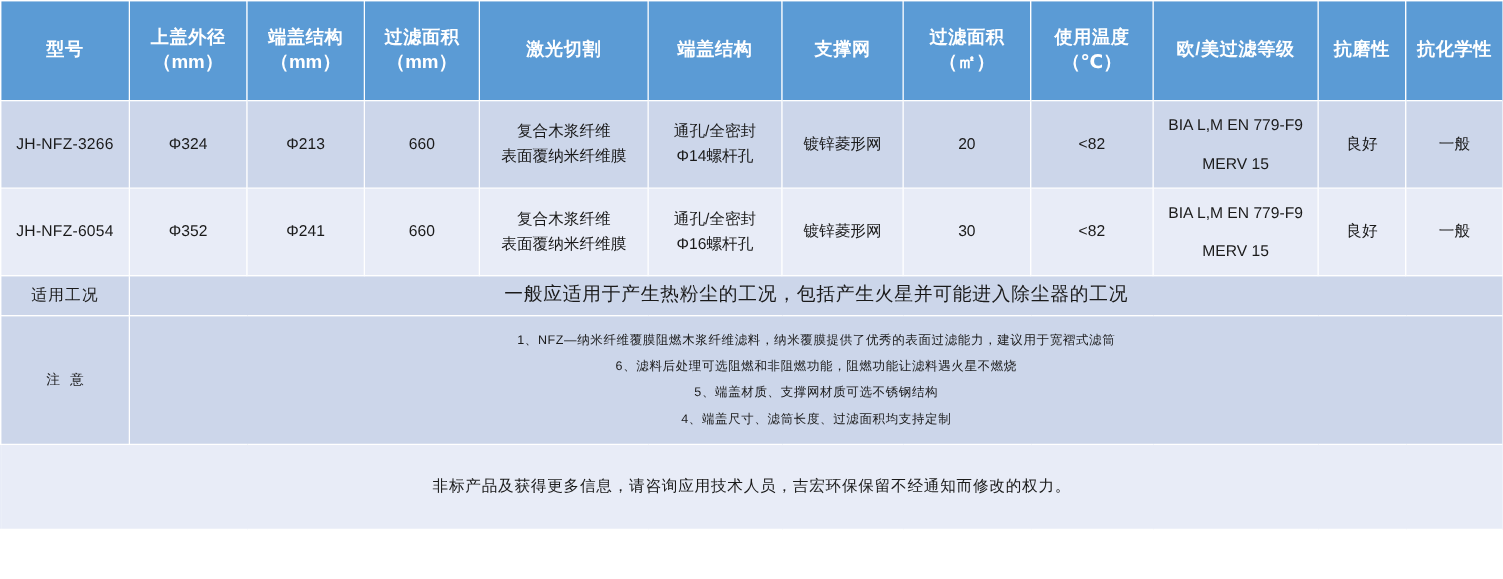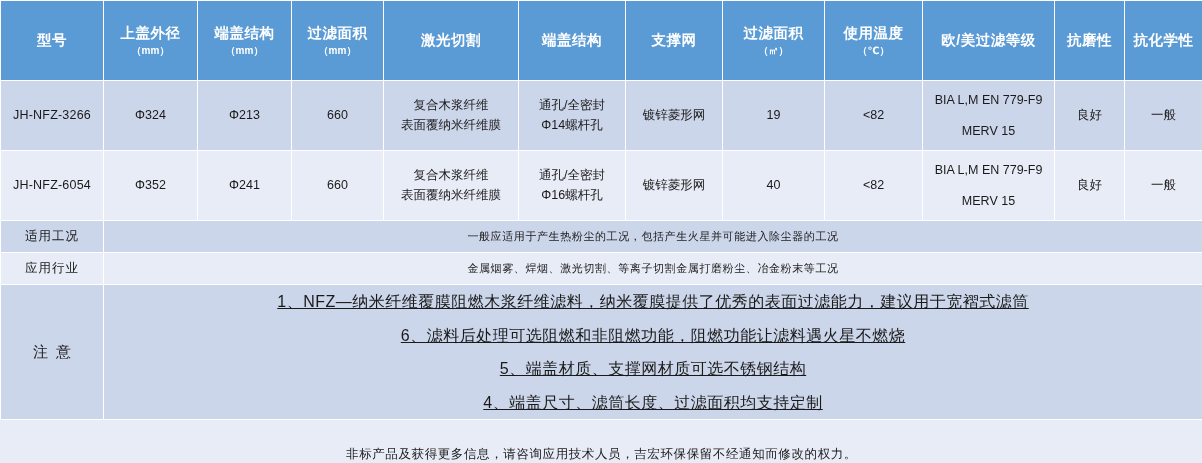--- a/index.html
+++ b/index.html
@@ -31,21 +31,21 @@
     color: #ffffff;
     height: 80px;
     font-size: 14.5px;
     font-weight: bold;
     line-height: 1.35;
     letter-spacing: 0.5px;
     padding: 0 2px;
   }
   thead th .unit {
     display: block;
-    font-size: 10px;
+    font-size: 15px;
     font-weight: bold;
     letter-spacing: 0;
   }
   
   tbody td {
     font-size: 12.5px;
     color: #1a1a1a;
     line-height: 1.5;
   }
   tr.band-dark > td { background: #ccd6ea; }
@@ -61,35 +61,34 @@
   
   tr.inforow > td { height: 32px; }
   td.label-cell {
     font-size: 12.5px;
     text-align: center;
     letter-spacing: 1px;
   }
   td.info-cell {
     text-align: left;
     padding-left: 12px;
-    font-size: 11px;
+    font-size: 15px;
     letter-spacing: 0.6px;
   }
   
   tr.notesrow > td { height: 103px; }
   td.notes-cell {
     text-align: left;
     padding-left: 12px;
-    font-size: 16px;
+    font-size: 10px;
     line-height: 2.1;
     letter-spacing: 0.5px;
-    text-decoration: underline;
   }
   td.notes-label {
-    font-size: 15px;
+    font-size: 11px;
     letter-spacing: 8px;
     text-indent: 8px;
   }
   
   tr.footerrow > td {
     height: 68px;
     background: #e8ecf7;
     font-size: 12.5px;
     letter-spacing: 0.6px;
     text-align: center;
@@ -172,21 +171,21 @@
       <td>660</td>
       <td class="multiline">
         <div>复合木浆纤维</div>
         <div>表面覆纳米纤维膜</div>
       </td>
       <td class="multiline">
         <div>通孔/全密封</div>
         <div>Φ14螺杆孔</div>
       </td>
       <td>镀锌菱形网</td>
-      <td>19</td>
+      <td>20</td>
       <td>&lt;82</td>
       <td class="grade">
         <span class="g1">BIA L,M EN 779-F9</span>
         <span class="g2">MERV 15</span>
       </td>
       <td>良好</td>
       <td>一般</td>
     </tr>
 
     <tr class="product band-light">
@@ -196,39 +195,35 @@
       <td>660</td>
       <td class="multiline">
         <div>复合木浆纤维</div>
         <div>表面覆纳米纤维膜</div>
       </td>
       <td class="multiline">
         <div>通孔/全密封</div>
         <div>Φ16螺杆孔</div>
       </td>
       <td>镀锌菱形网</td>
-      <td>40</td>
+      <td>30</td>
       <td>&lt;82</td>
       <td class="grade">
         <span class="g1">BIA L,M EN 779-F9</span>
         <span class="g2">MERV 15</span>
       </td>
       <td>良好</td>
       <td>一般</td>
     </tr>
 
     <tr class="inforow band-dark">
       <td class="label-cell">适用工况</td>
       <td class="info-cell" colspan="11">一般应适用于产生热粉尘的工况，包括产生火星并可能进入除尘器的工况</td>
     </tr>
 
-    <tr class="inforow band-light">
-      <td class="label-cell">应用行业</td>
-      <td class="info-cell" colspan="11">金属烟雾、焊烟、激光切割、等离子切割金属打磨粉尘、冶金粉末等工况</td>
-    </tr>
 
     <tr class="notesrow band-dark">
       <td class="label-cell notes-label">注意</td>
       <td class="notes-cell" colspan="11">
         <div>1、NFZ—纳米纤维覆膜阻燃木浆纤维滤料，纳米覆膜提供了优秀的表面过滤能力，建议用于宽褶式滤筒</div>
         <div>6、滤料后处理可选阻燃和非阻燃功能，阻燃功能让滤料遇火星不燃烧</div>
         <div>5、端盖材质、支撑网材质可选不锈钢结构</div>
         <div>4、端盖尺寸、滤筒长度、过滤面积均支持定制</div>
       </td>
     </tr>

